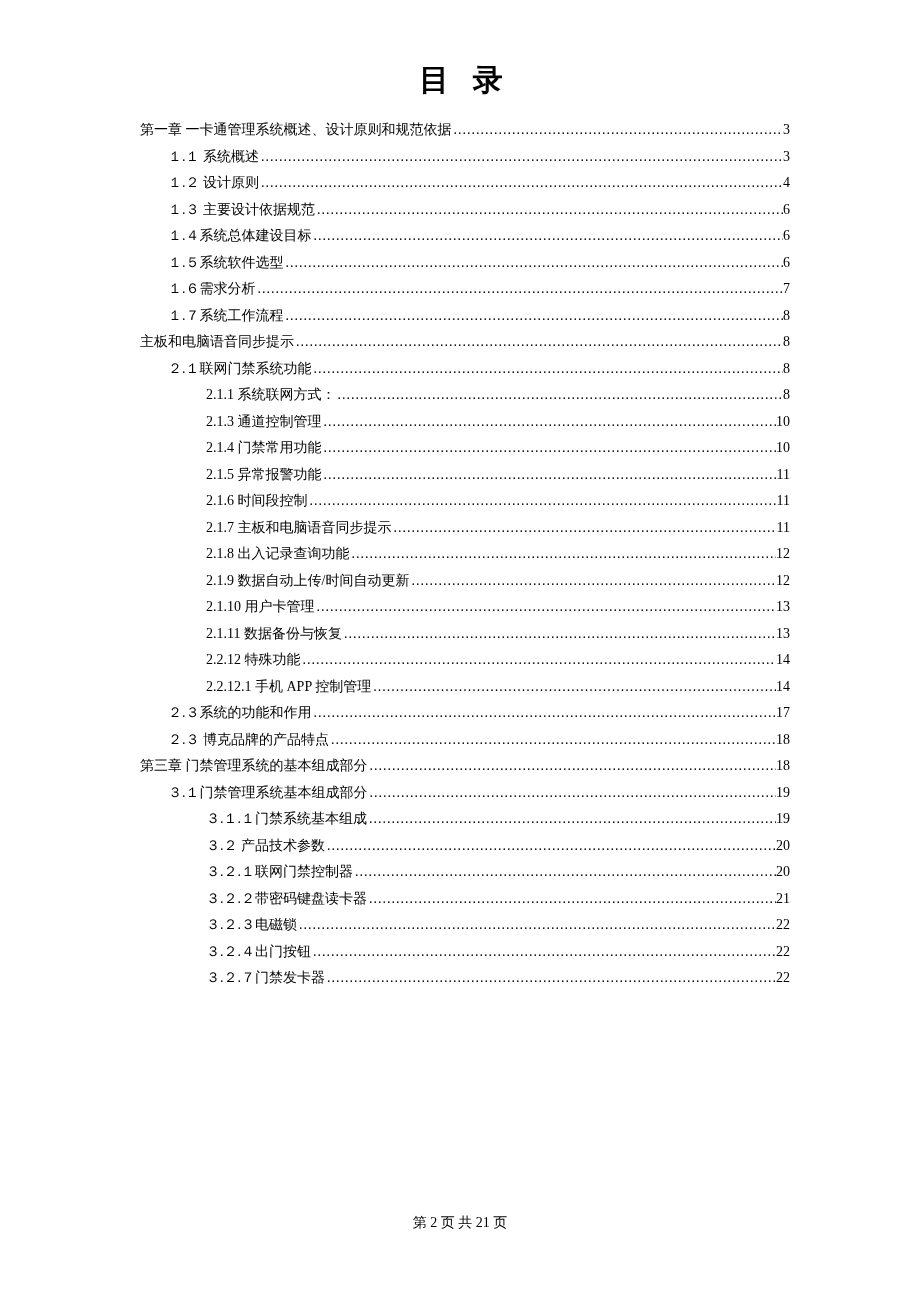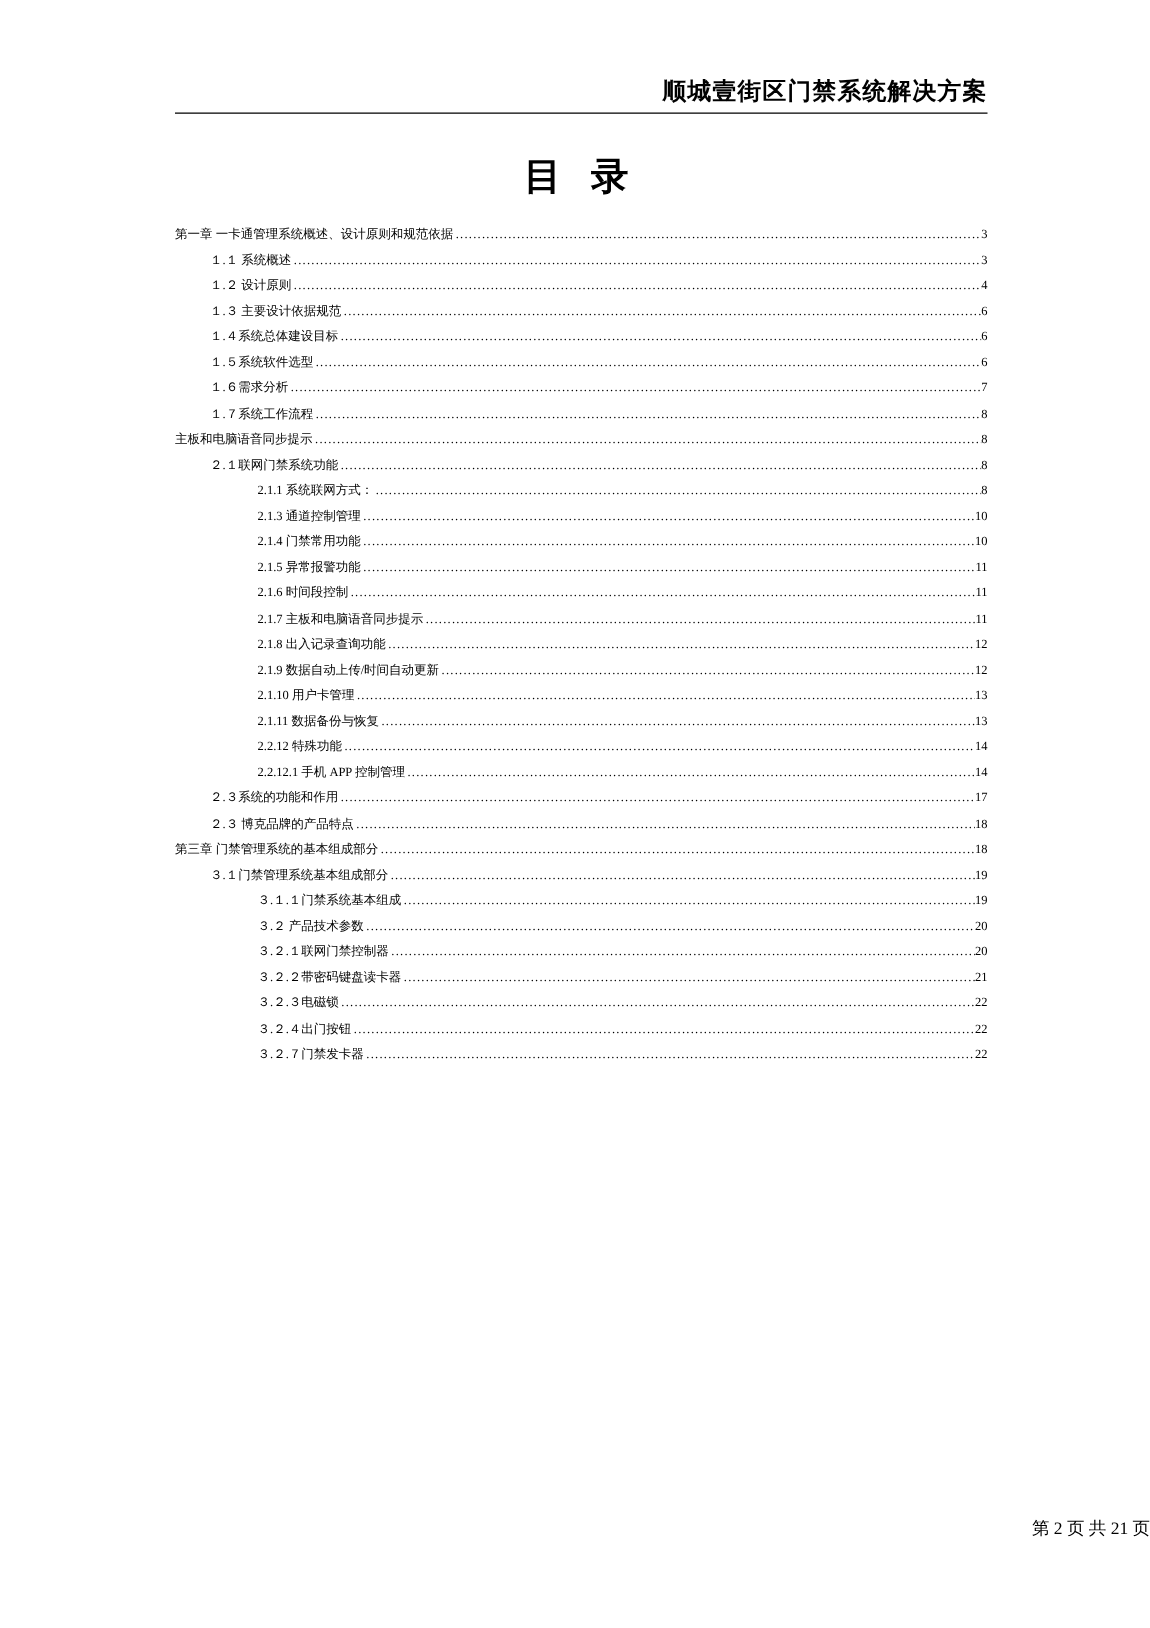--- a/index.html
+++ b/index.html
@@ -28,21 +28,21 @@
     letter-spacing: 1px;
   }
   .toc-title {
     text-align: center;
     font-size: 30px;
     font-weight: bold;
     margin-bottom: 18px;
     letter-spacing: 8px;
   }
   .toc {
-    font-size: 10px;
+    font-size: 14px;
   }
   .toc-row {
     display: flex;
     align-items: baseline;
     margin-bottom: 5.5px;
     line-height: 1.5;
   }
   .lvl-0 { padding-left: 0; }
   .lvl-1 { padding-left: 28px; }
   .lvl-2 { padding-left: 66px; align-items: center; }
@@ -63,32 +63,29 @@
   }
   .toc-page {
     flex-shrink: 0;
     white-space: nowrap;
   }
   .footer {
     position: absolute;
     bottom: 70px;
     left: 0;
     width: 100%;
-    text-align: right;
+    text-align: center;
     font-size: 14px;
   }
 </style>
 </head>
 <body>
 
 <div class="page">
 
-  <div class="header">
-    <div class="header-title">顺城壹街区门禁系统解决方案</div>
-  </div>
 
   <div class="toc-title">目 录</div>
 
   <div class="toc" id="toc-container">
       <div class="toc-row lvl-0">
         <span class="toc-label">第一章   一卡通管理系统概述、设计原则和规范依据</span>
         <span class="toc-dots"></span>
         <span class="toc-page">3</span>
       </div>
       <div class="toc-row lvl-1">

